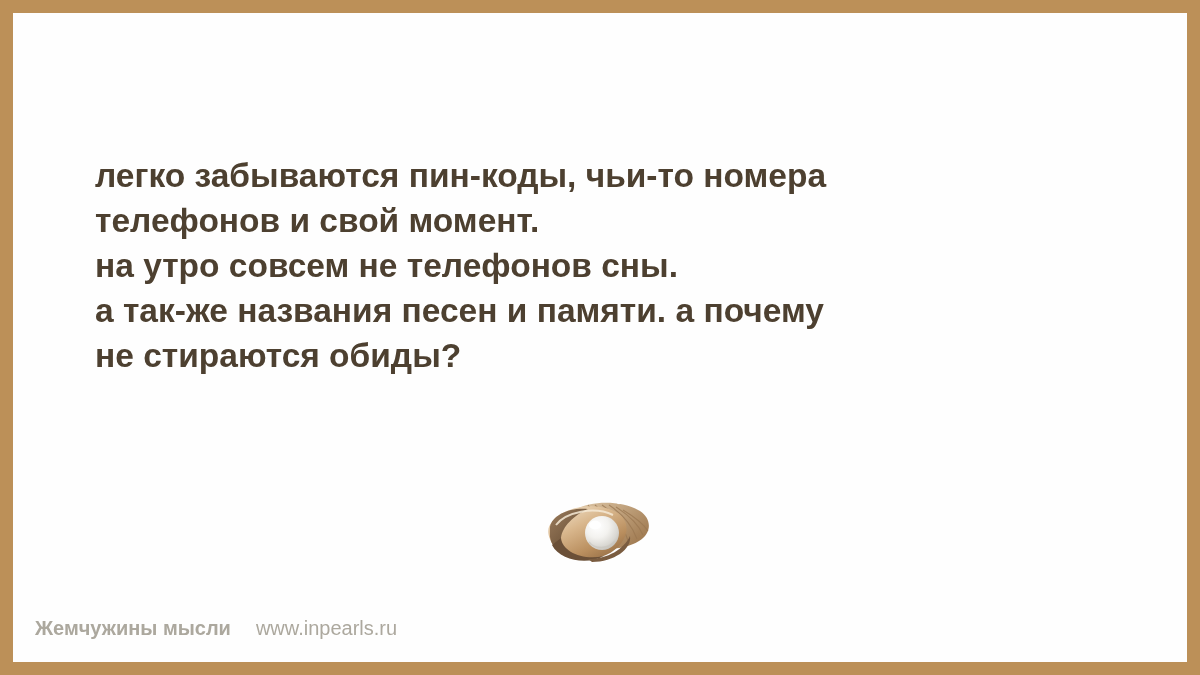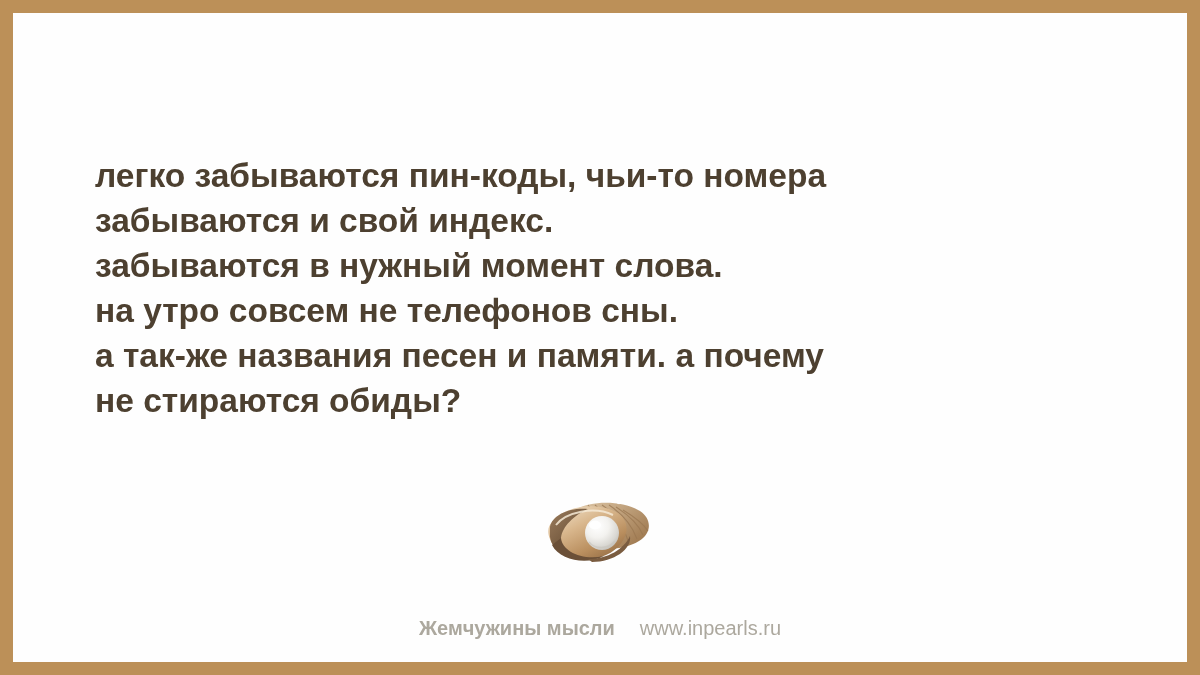--- a/index.html
+++ b/index.html
@@ -56,21 +56,21 @@
   }
 
   .footer {
     position: absolute;
     left: 0;
     right: 0;
     bottom: 14px;
     height: 40px;
     display: flex;
     align-items: center;
-    justify-content: center;
+    justify-content: flex-start;
     padding: 0 22px;
     box-sizing: border-box;
   }
 
   .footer-brand {
     font-family: "Liberation Sans", sans-serif;
     font-size: 20px;
     font-weight: bold;
     color: #aca89e;
     white-space: nowrap;
@@ -86,22 +86,21 @@
     margin-left: 25px;
   }
 </style>
 </head>
 <body>
 
 <div class="card">
 
   <div class="quote-block">
     <div class="quote-line">легко забываются пин-коды, чьи-то номера</div>
-    <div class="quote-line">забываются и свой индекс.</div>
-    <div class="quote-line">забываются в нужный момент слова.</div>
+    <div class="quote-line">телефонов и свой момент.</div>
     <div class="quote-line">на утро совсем не телефонов сны.</div>
     <div class="quote-line">а так-же названия песен и памяти. а почему</div>
     <div class="quote-line">не стираются обиды?</div>
   </div>
 
   <div class="emblem">
     <span>
       <svg width="112" height="76" viewBox="0 0 112 76" xmlns="http://www.w3.org/2000/svg" aria-label="oyster shell with pearl">
         <defs>
           <linearGradient id="shellOuter" x1="0" y1="0" x2="0.8" y2="1">

